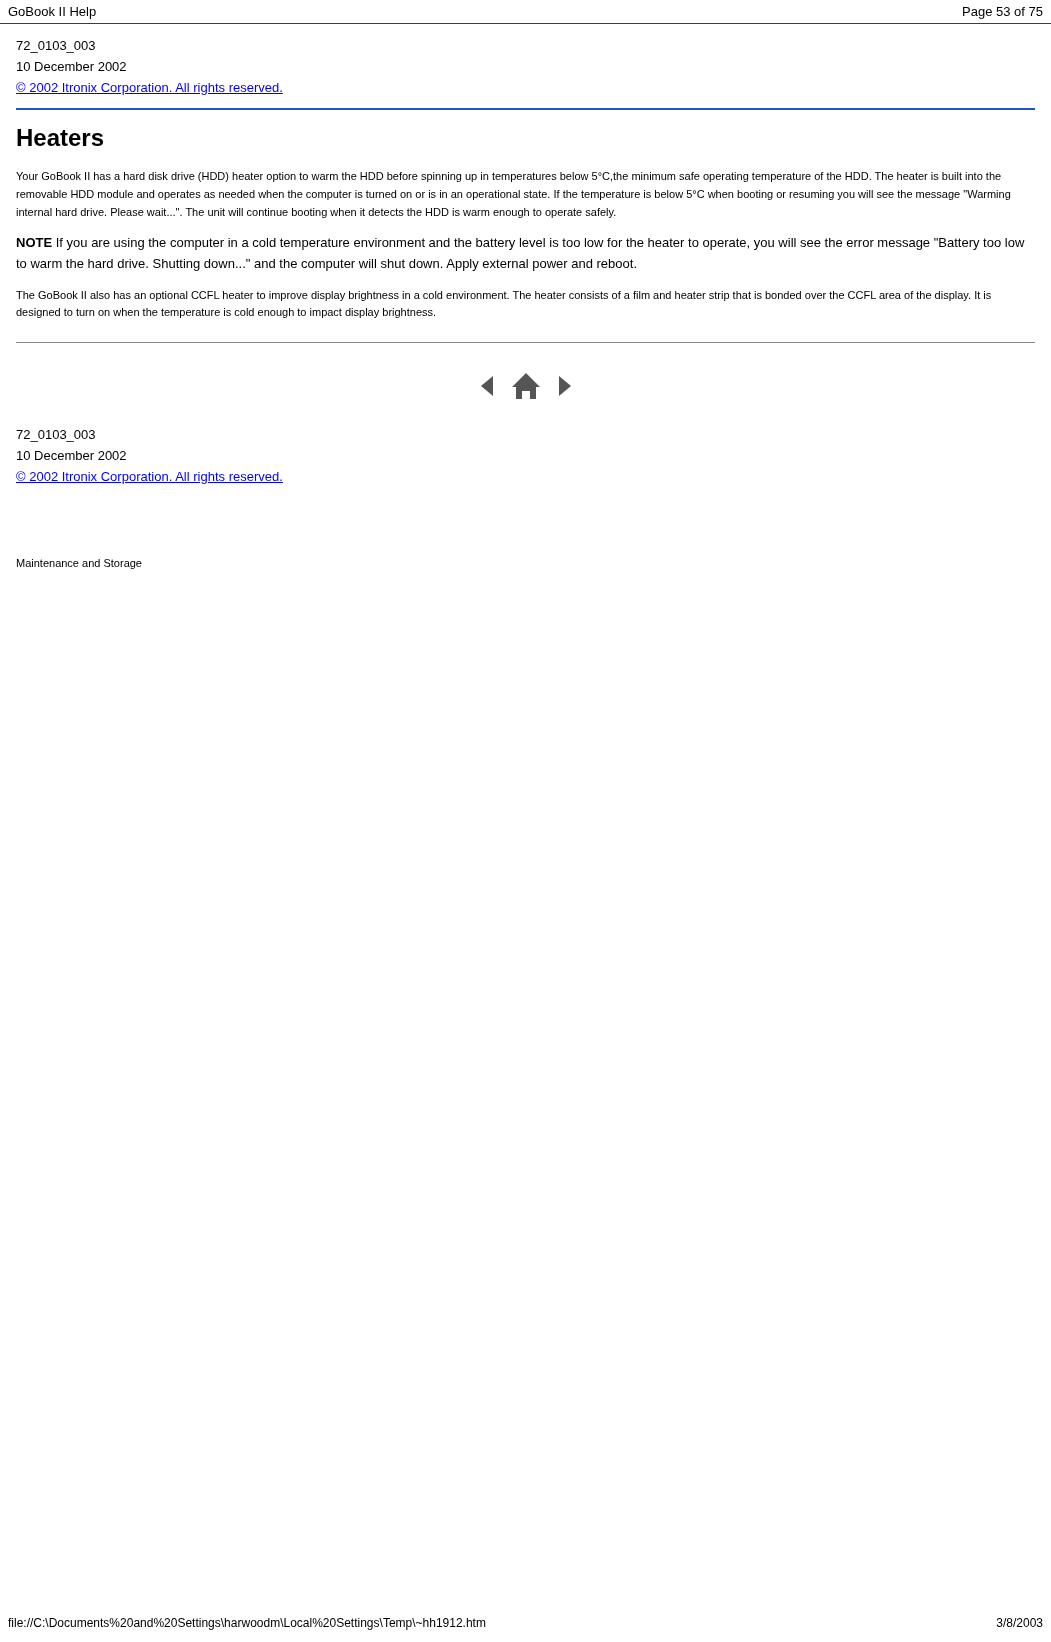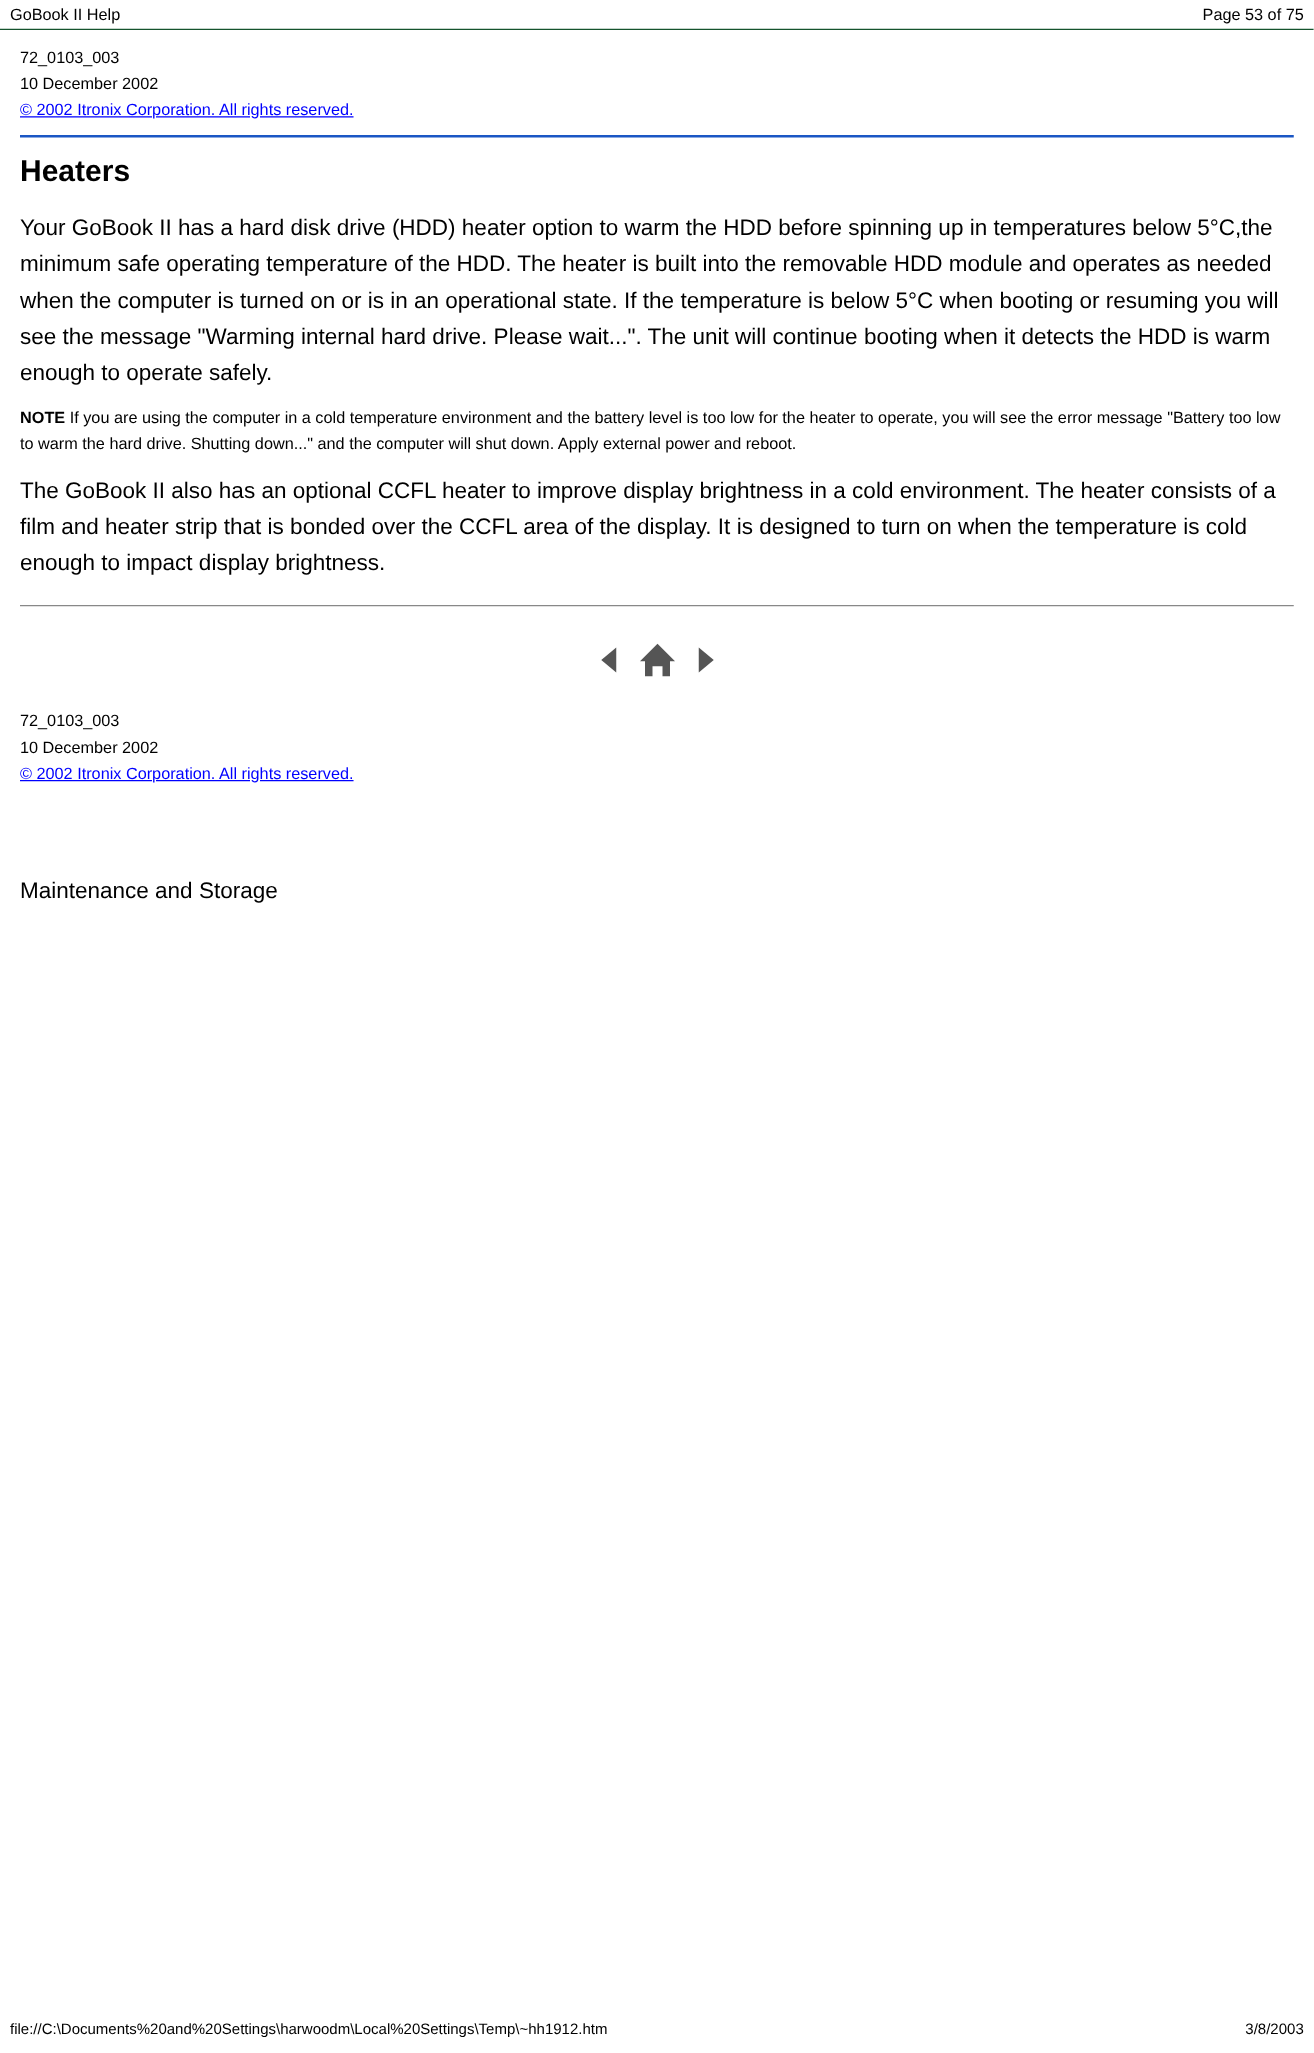--- a/index.html
+++ b/index.html
@@ -62,21 +62,21 @@
       font-size: 24px;
       font-weight: bold;
       margin: 12px 0 16px 0;
     }
     .section-heading {
       font-size: 15px;
       font-weight: bold;
       margin: 16px 0 10px 0;
     }
     .body-text {
-      font-size: 18px;
+      font-size: 11px;
       line-height: 1.6;
       margin-bottom: 12px;
     }
     .note-text {
       font-size: 13px;
       line-height: 1.6;
       margin-bottom: 12px;
     }
     .note-label {
       font-weight: bold;

